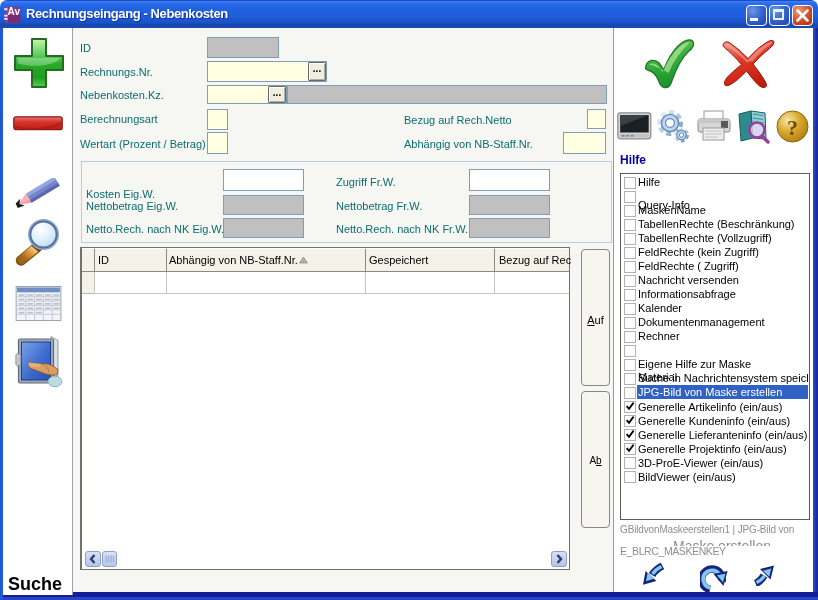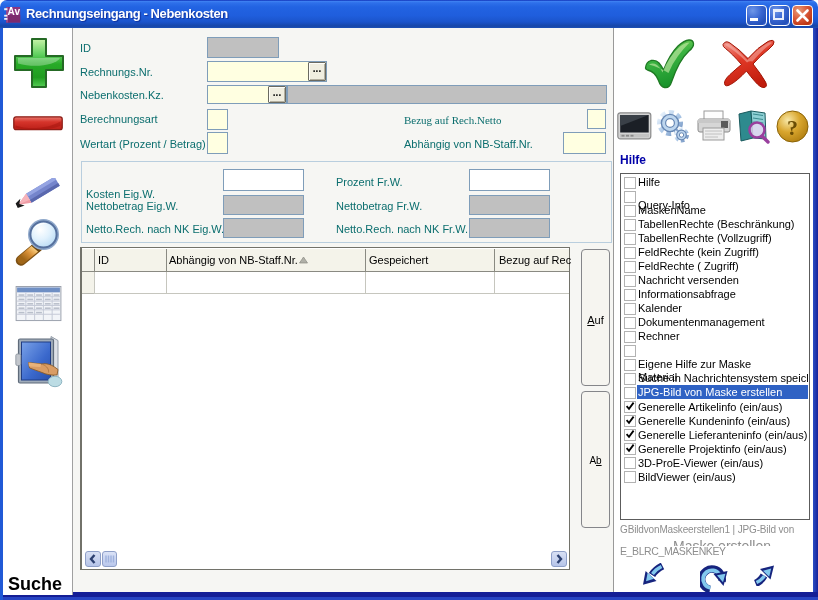--- a/index.html
+++ b/index.html
@@ -160,36 +160,36 @@
   <path d="M28 29.5 C32 31.5 34 34 33.5 37.5" stroke="#a87440" stroke-width="0.8" fill="none"></path>
  </g>
  <ellipse cx="40" cy="46.5" rx="6.8" ry="5.2" fill="#bcdce4" stroke="#8fb5c2" stroke-width="1"></ellipse>
 </svg>
 <div class="abs" style="left:8px;top:574px;font-size:18px;font-weight:bold;color:#000;">Suche</div>
 <div class="lbl" style="left:80px;top:42px;">ID</div>
 <div class="lbl" style="left:80px;top:66px;">Rechnungs.Nr.</div>
 <div class="lbl" style="left:80px;top:89px;">Nebenkosten.Kz.</div>
 <div class="lbl" style="left:80px;top:113px;">Berechnungsart</div>
 <div class="lbl" style="left:80px;top:138px;">Wertart (Prozent / Betrag)</div>
-<div class="lbl" style="left:404px;top:114px;font-family:Liberation Serif, serif;">Bezug auf Rech.Netto</div>
+<div class="lbl" style="left:404px;top:114px;">Bezug auf Rech.Netto</div>
 <div class="lbl" style="left:404px;top:138px;">Abhängig von NB-Staff.Nr.</div>
 
 <div class="fld gray" style="left:207px;top:37px;width:72px;height:21px;"></div>
 <div class="fld" style="left:207px;top:61px;width:120px;height:21px;"></div>
 <div class="dots" style="left:308px;top:62px;width:18px;height:19px;">...</div>
 <div class="fld" style="left:207px;top:85px;width:80px;height:19px;"></div>
 <div class="dots" style="left:268px;top:86px;width:18px;height:17px;">...</div>
 <div class="fld gray" style="left:287px;top:85px;width:320px;height:19px;"></div>
 <div class="fld" style="left:207px;top:109px;width:21px;height:21px;"></div>
 <div class="fld" style="left:587px;top:109px;width:19px;height:20px;"></div>
 <div class="fld" style="left:207px;top:132px;width:21px;height:22px;"></div>
 <div class="fld" style="left:563px;top:132px;width:43px;height:22px;"></div>
 <div class="abs" style="left:81px;top:161px;width:531px;height:82px;border:1px solid #b9cede;box-sizing:border-box;"></div>
 <div class="lbl" style="left:86px;top:188px;">Kosten Eig.W.</div>
-<div class="lbl" style="left:336px;top:176px;">Prozent Fr.W.</div>
+<div class="lbl" style="left:336px;top:176px;">Zugriff Fr.W.</div>
 <div class="lbl" style="left:86px;top:200px;">Nettobetrag Eig.W.</div>
 <div class="lbl" style="left:336px;top:200px;">Nettobetrag Fr.W.</div>
 <div class="lbl" style="left:86px;top:223px;">Netto.Rech. nach NK Eig.W.</div>
 <div class="lbl" style="left:336px;top:223px;">Netto.Rech. nach NK Fr.W.</div>
 
 <div class="fld white" style="left:223px;top:169px;width:81px;height:22px;"></div>
 <div class="fld white" style="left:469px;top:169px;width:81px;height:22px;"></div>
 <div class="fld gray" style="left:223px;top:195px;width:81px;height:20px;"></div>
 <div class="fld gray" style="left:469px;top:195px;width:81px;height:20px;"></div>
 <div class="fld gray" style="left:223px;top:218px;width:81px;height:20px;"></div>

